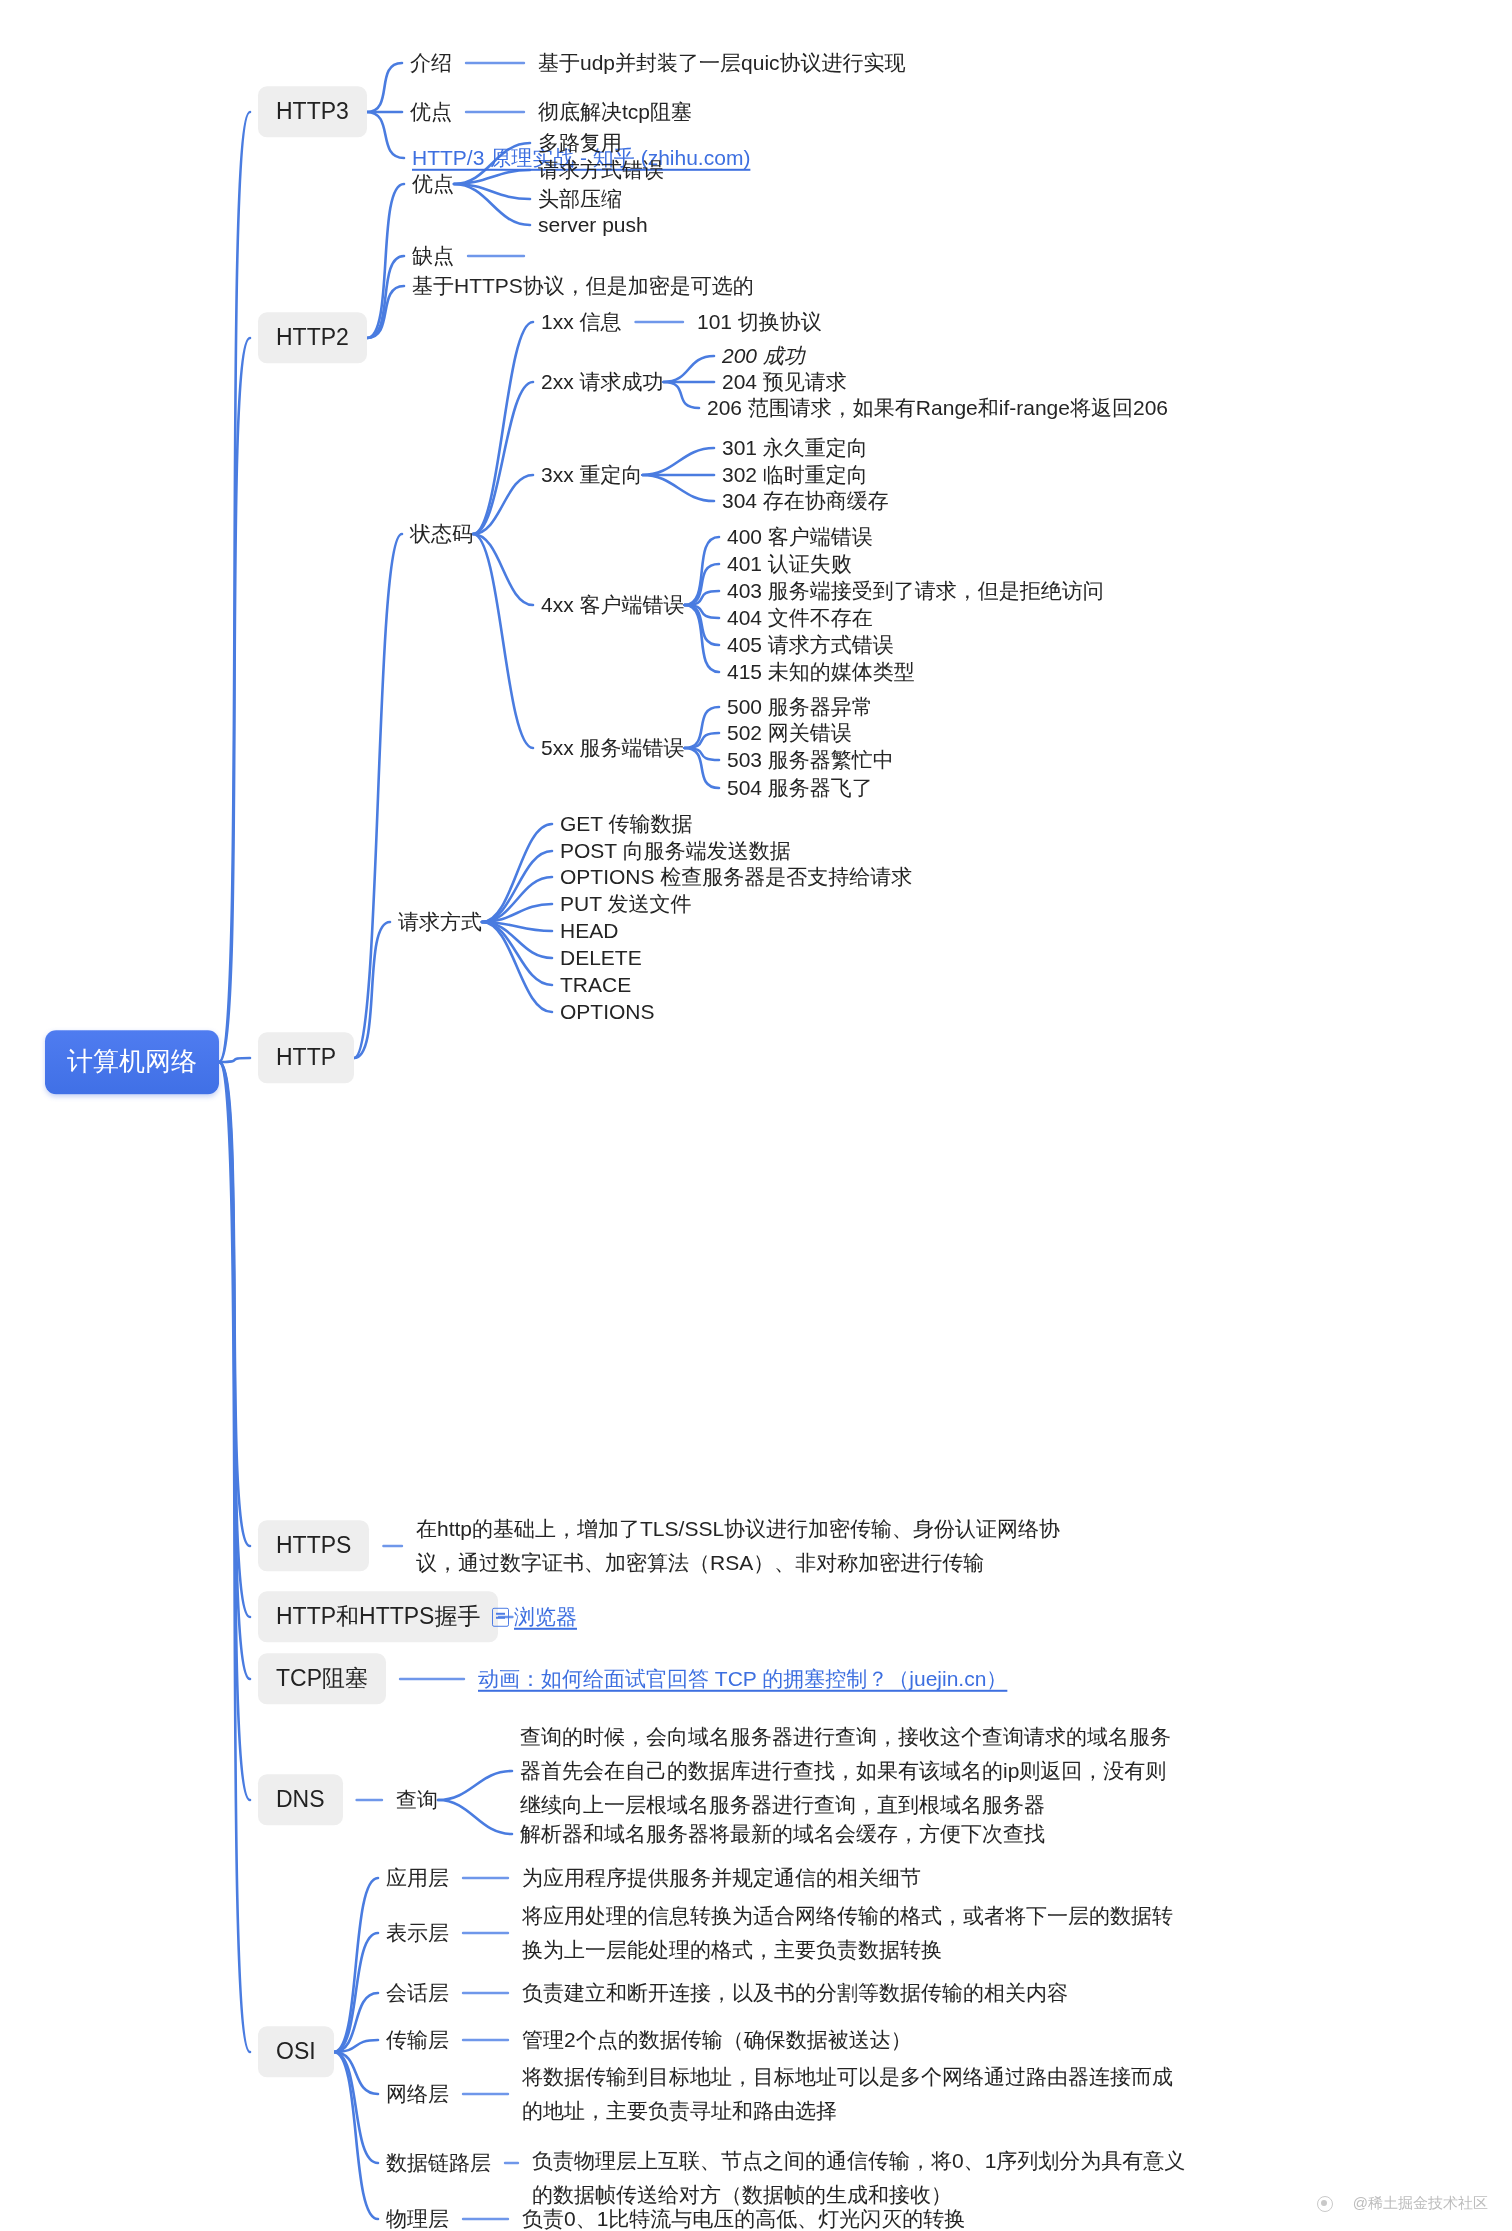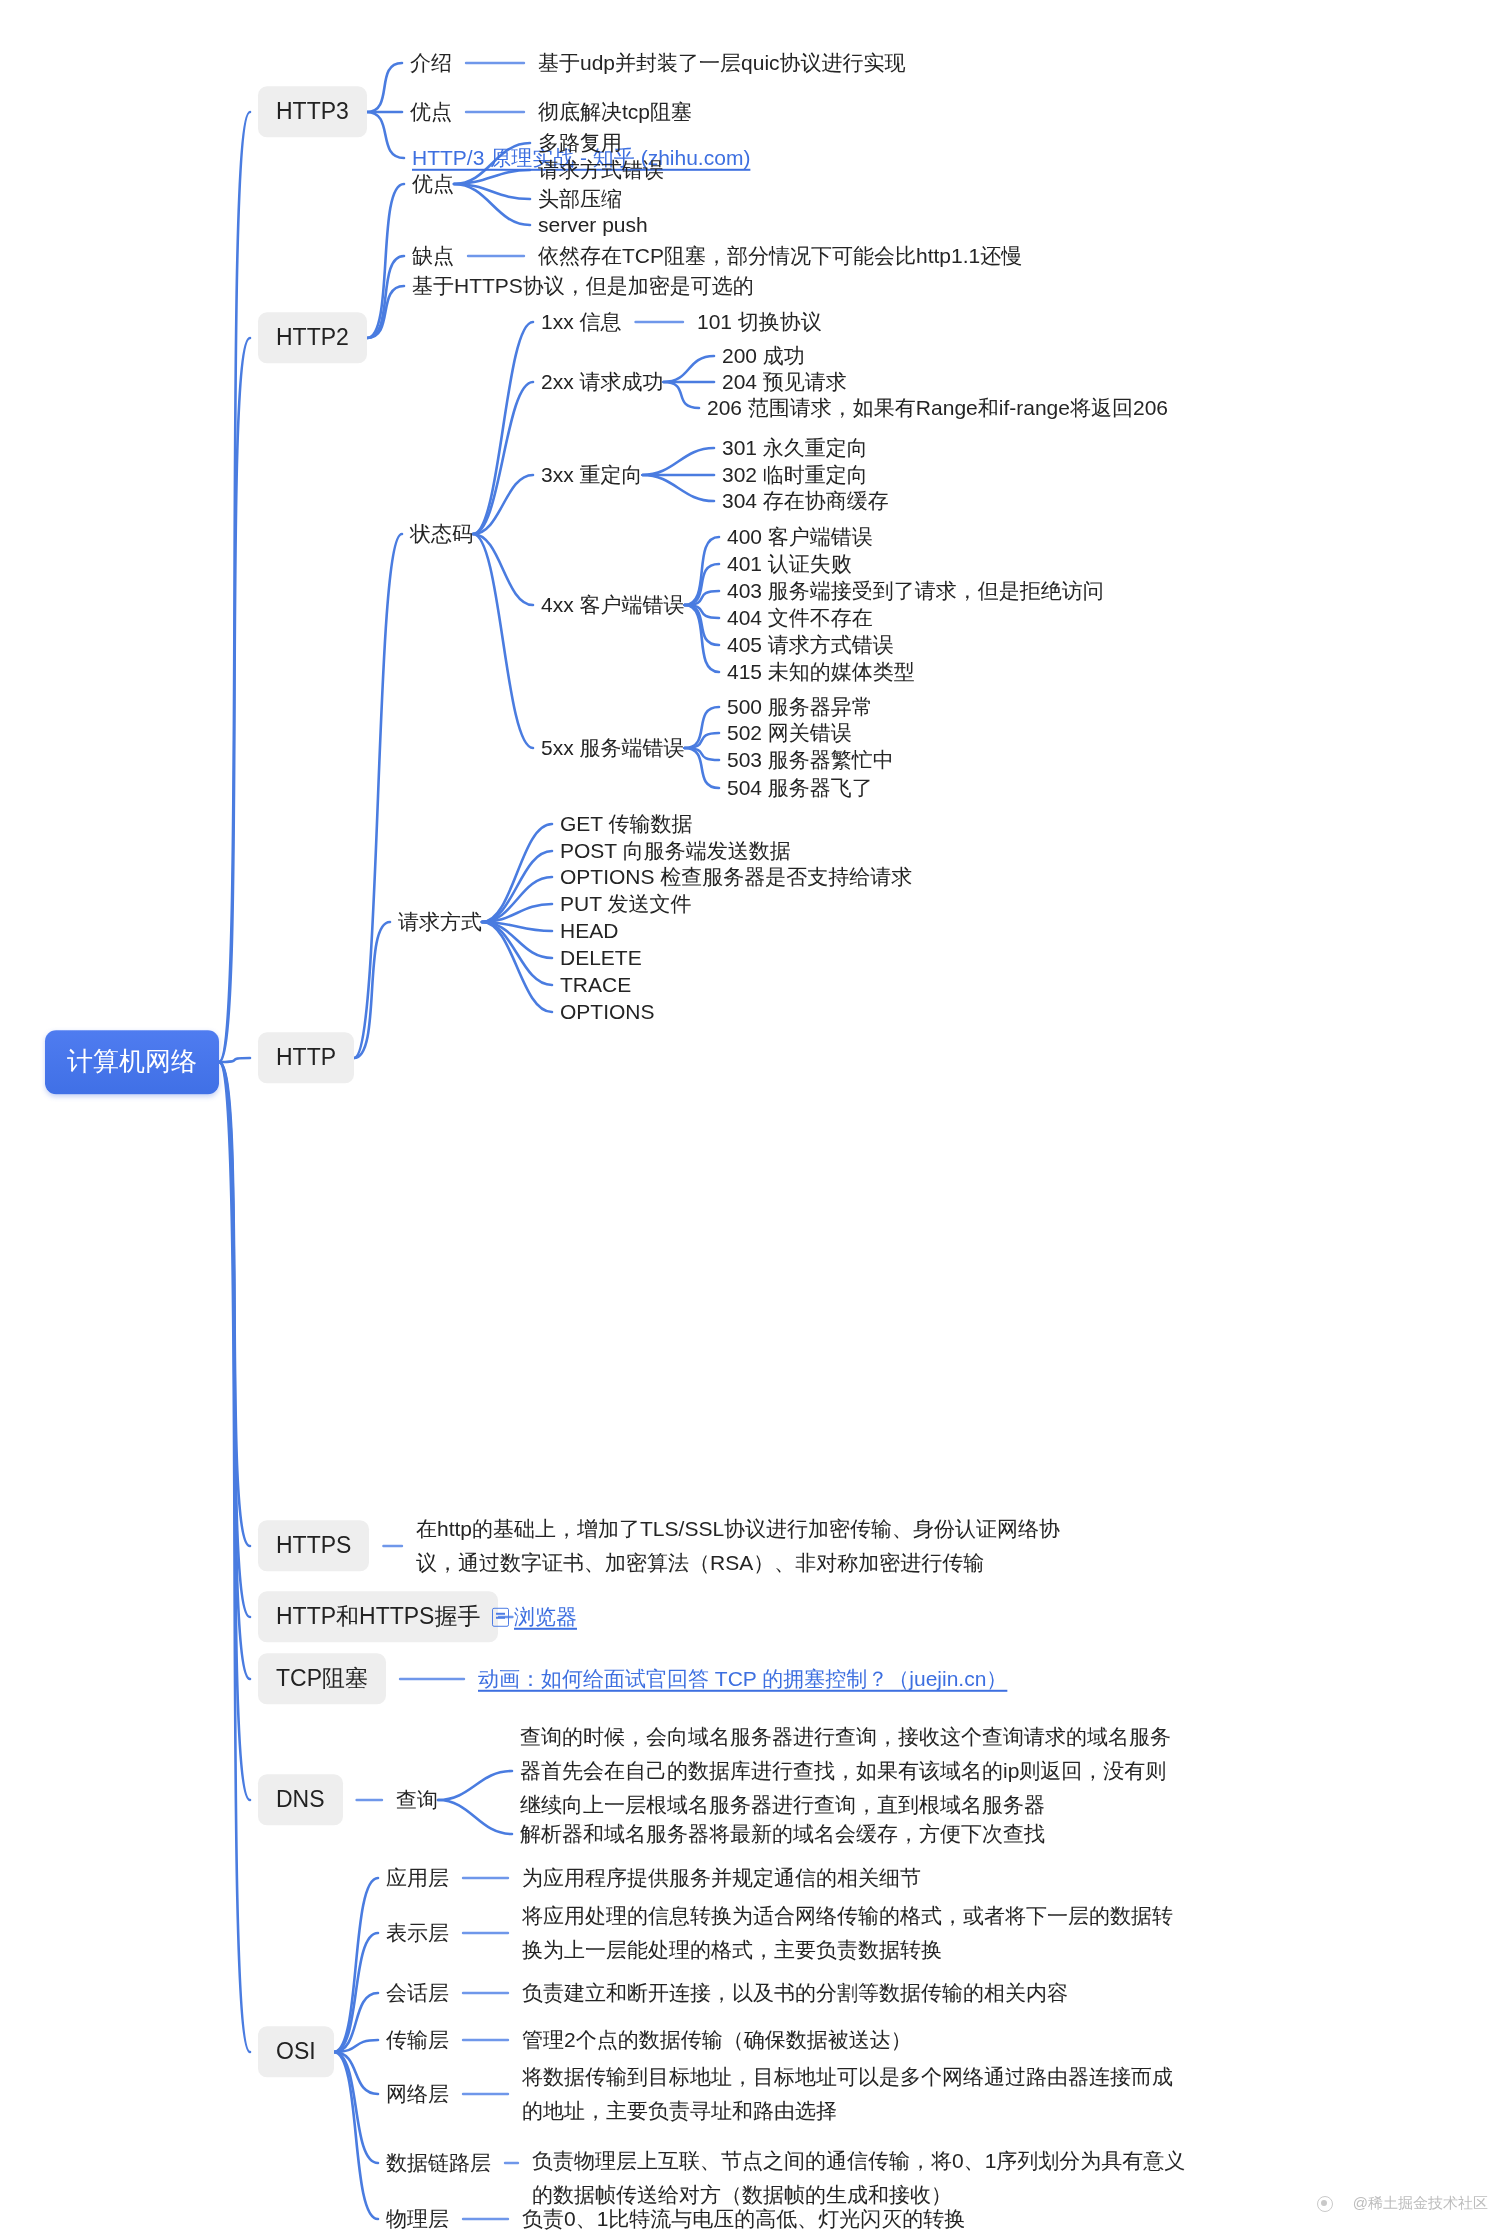--- a/index.html
+++ b/index.html
@@ -179,32 +179,31 @@
   <div class="node leaf" style="left:538px; top:112px;">彻底解决tcp阻塞</div>
   <div class="node link" style="left:412px; top:158px;">HTTP/3 原理实战 - 知乎 (zhihu.com)</div>
 
   <div class="node box" style="left:258px; top:338px;">HTTP2</div>
   <div class="node leaf" style="left:412px; top:184px;">优点</div>
   <div class="node leaf" style="left:538px; top:143px;">多路复用</div>
   <div class="node leaf" style="left:538px; top:170px;">请求方式错误</div>
   <div class="node leaf" style="left:538px; top:199px;">头部压缩</div>
   <div class="node leaf" style="left:538px; top:225px;">server push</div>
   <div class="node leaf" style="left:412px; top:256px;">缺点</div>
-  <div class="node leaf" style="left:538px; top:256px;">依然存在TCP阻塞，部分情况下可能会比http1.1还慢</div>
   <div class="node leaf" style="left:412px; top:286px;">基于HTTPS协议，但是加密是可选的</div>
 
   <div class="node box" style="left:258px; top:1058px;">HTTP</div>
 
   <div class="node leaf" style="left:410px; top:534px;">状态码</div>
 
   <div class="node leaf" style="left:541px; top:322px;">1xx 信息</div>
   <div class="node leaf" style="left:697px; top:322px;">101 切换协议</div>
 
   <div class="node leaf" style="left:541px; top:382px;">2xx 请求成功</div>
-  <div class="node leaf" style="left:722px; top:356px;">200 成功</div>
+  <div class="node leaf" style="left:722px; top:356px;font-style:italic;">200 成功</div>
   <div class="node leaf" style="left:722px; top:382px;">204 预见请求</div>
   <div class="node leaf" style="left:707px; top:408px;">206 范围请求，如果有Range和if-range将返回206</div>
 
   <div class="node leaf" style="left:541px; top:475px;">3xx 重定向</div>
   <div class="node leaf" style="left:722px; top:448px;">301 永久重定向</div>
   <div class="node leaf" style="left:722px; top:475px;">302 临时重定向</div>
   <div class="node leaf" style="left:722px; top:501px;">304 存在协商缓存</div>
 
   <div class="node leaf" style="left:541px; top:605px;">4xx 客户端错误</div>
   <div class="node leaf" style="left:727px; top:537px;">400 客户端错误</div>

